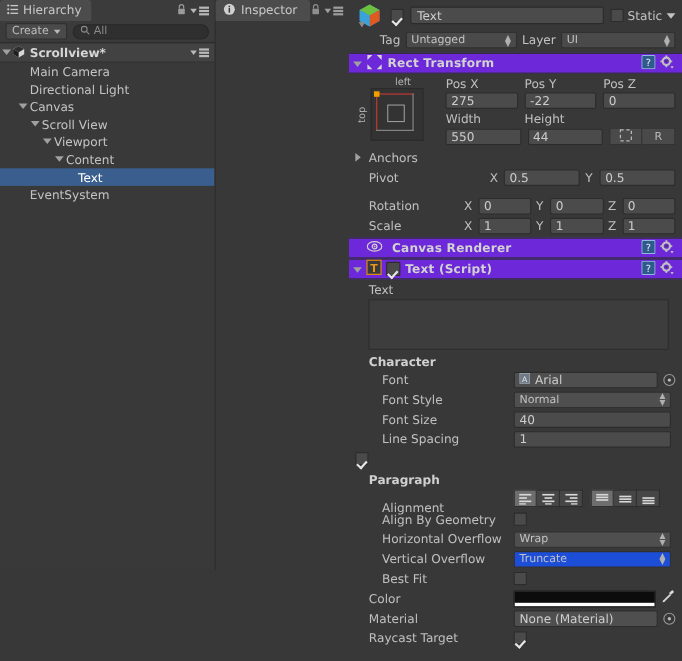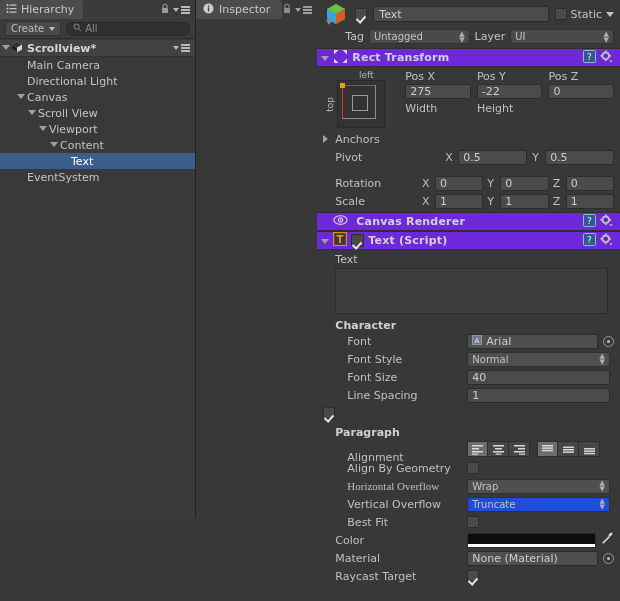--- a/index.html
+++ b/index.html
@@ -356,20 +356,42 @@
                 </div>
             </div>
             <div style="display:flex; gap:6px; margin-top:3px;">
               <div style="flex:1;">
                   <div class="plabel">Width</div>
                 </div>
               <div style="flex:1;">
                   <div class="plabel">Height</div>
                 </div>
               <div style="flex:1;"></div>
+            </div>
+            <div style="display:flex; gap:6px; margin-top:1px; align-items:center;">
+              <div class="field" style="flex:1;">
+                  <span>550</span>
+                </div>
+              <div class="field" style="flex:1;">
+                  <span>44</span>
+                </div>
+              <div style="flex:1; display:flex; justify-content:flex-end;">
+                <div class="btn-sq" style="width:30px;">
+                  <span>
+                    <svg width="12" height="12" viewBox="0 0 12 12">
+                        <g stroke="#b8b8b8" stroke-width="1.2" fill="none" stroke-dasharray="3 2.4">
+                          <rect x="1" y="1" width="10" height="10"></rect>
+                        </g>
+                      </svg>
+                  </span>
+                </div>
+                <div class="btn-sq" style="width:30px; border-left:none;">
+                  <span>R</span>
+                </div>
+              </div>
             </div>
           </div>
         </div>
 
         <div class="prow" style="margin-top:2px;">
           <span style="width:12px;"><span class="tri-r"></span></span>
           <span class="plabel">Anchors</span>
         </div>
 
         <div class="prow">
@@ -596,21 +618,21 @@
             </div>
           </div>
         </div>
 
         <div class="prow">
           <span class="plabel" style="width:144px; padding-left:24px;">Align By Geometry</span>
           <span class="chk"></span>
         </div>
 
         <div class="prow">
-          <span class="plabel" style="width:144px; padding-left:24px;font-family:Liberation Serif, serif;">Horizontal Overflow</span>
+          <span class="plabel" style="width:144px; padding-left:24px;">Horizontal Overflow</span>
           <div class="dropdown" style="flex:1; margin-right:4px; height:15px; background:#4f4f4f;">
             <span>Wrap</span>
             <span class="dd-arrows">▲<br>▼</span>
           </div>
         </div>
 
         <div class="prow">
           <span class="plabel" style="width:144px; padding-left:24px;">Vertical Overflow</span>
           <div class="dropdown" style="flex:1; margin-right:4px; height:15px; background:#1d4ed8;">
             <span>Truncate</span>

